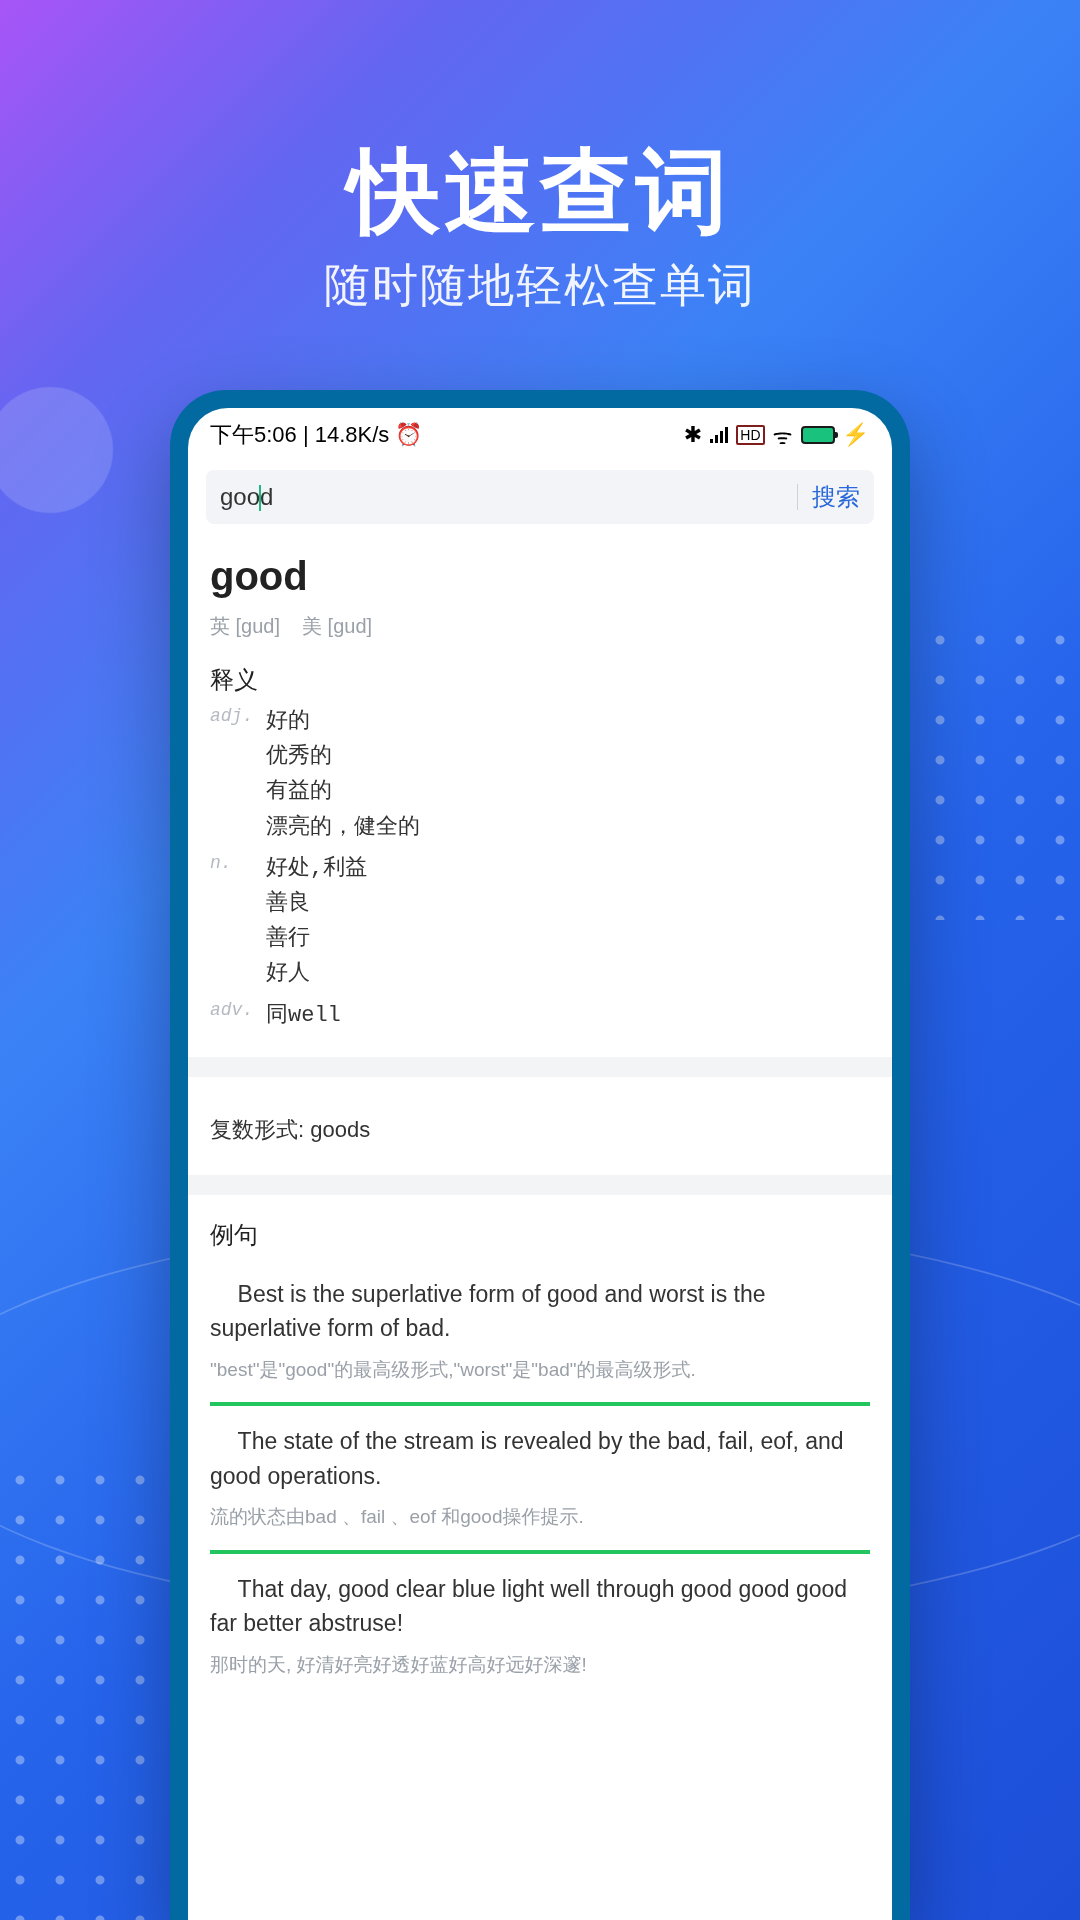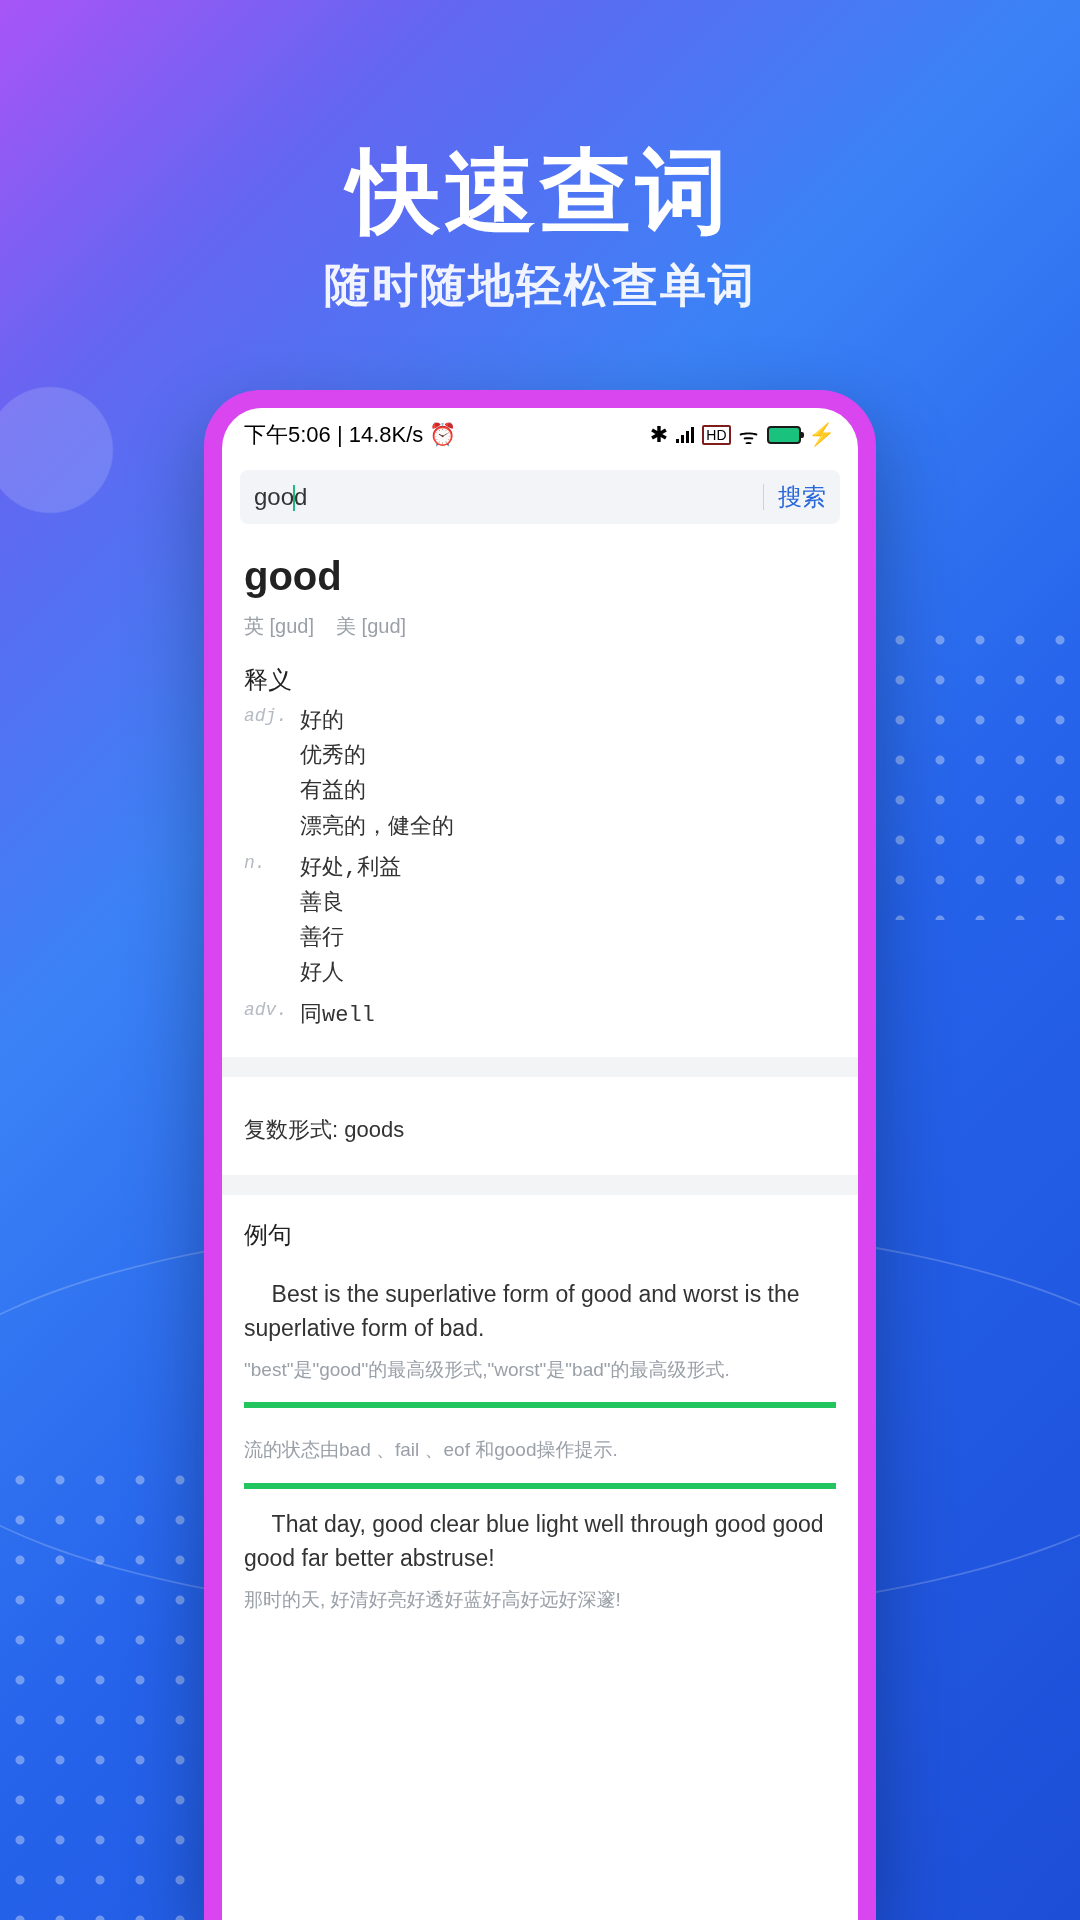--- a/index.html
+++ b/index.html
@@ -28,32 +28,32 @@
   font-weight: 800;
   letter-spacing: 4px;
 }
 .promo-subtitle {
   position: absolute;
   top: 255px;
   left: 0; right: 0;
   text-align: center;
   color: rgba(255,255,255,0.92);
   font-size: 46px;
-  font-weight: 700;
+  font-weight: 400;
   letter-spacing: 2px;
 }
 
 .phone {
   position: absolute;
   left: 50%;
   top: 390px;
   transform: translateX(-50%);
-  width: 672px;
+  width: 740px;
   height: 1530px;
-  background: #d946ef;
+  background: #0369a1;
   border-radius: 56px 56px 0 0;
   padding: 18px 18px 0 18px;
   box-shadow: 0 30px 80px rgba(0,0,0,0.3);
 }
 .screen {
   background: #fff;
   border-radius: 40px 40px 0 0;
   height: 100%;
   overflow: hidden;
   display: flex;
@@ -97,21 +97,21 @@
 .def-table { width: 100%; }
 .def-row { display: flex; align-items: flex-start; margin-bottom: 6px; font-family: Liberation Mono, monospace; }
 .pos { width: 56px; color: #b5bac2; font-size: 18px; font-style: italic; padding-top: 2px; }
 .meanings { font-size: 22px; color: #333; line-height: 1.6; }
 .meanings div { white-space: pre; }
 
 .hr-block { height: 20px; background: #f3f4f6; margin: 24px -22px 0 -22px; }
 
 .inflection-body { font-size: 22px; color: #333; padding: 14px 0 6px 0; }
 
-.example { padding: 18px 0; border-bottom: 6px solid #22c55e; }
+.example { padding: 18px 0; border-bottom: 4px solid #22c55e; }
 .example:last-child { border-bottom: none; }
 .example-en { font-size: 23px; color: #333; line-height: 1.5; text-indent: 1.2em; }
 .example-zh { font-size: 19px; color: #9aa0a8; margin-top: 10px; line-height: 1.5; }
 
 .signal-icon { display: inline-flex; align-items: flex-end; gap: 2px; height: 16px; }
 .signal-icon span { width: 3px; background: #000; }
 .signal-icon span:nth-child(1){height:4px} .signal-icon span:nth-child(2){height:8px} .signal-icon span:nth-child(3){height:12px} .signal-icon span:nth-child(4){height:16px}
 </style>
 </head>
 <body>
@@ -205,20 +205,21 @@
       <div class="hr-block"></div>
 
       <div class="sec">
         <div class="sec-title">例句</div>
         <div id="examples-list">
             <div class="example">
               <div class="example-en">Best is the superlative form of good and worst is the superlative form of bad.</div>
               <div class="example-zh">"best"是"good"的最高级形式,"worst"是"bad"的最高级形式.</div>
             </div>
             <div class="example">
+              <div class="example-en">The state of the stream is revealed by the bad, fail, eof, and good operations.</div>
               <div class="example-zh">流的状态由bad 、fail 、eof 和good操作提示.</div>
             </div>
             <div class="example">
               <div class="example-en">That day, good clear blue light well through good good good far better abstruse!</div>
               <div class="example-zh">那时的天, 好清好亮好透好蓝好高好远好深邃!</div>
             </div>
           </div>
       </div>
     </div>
 

